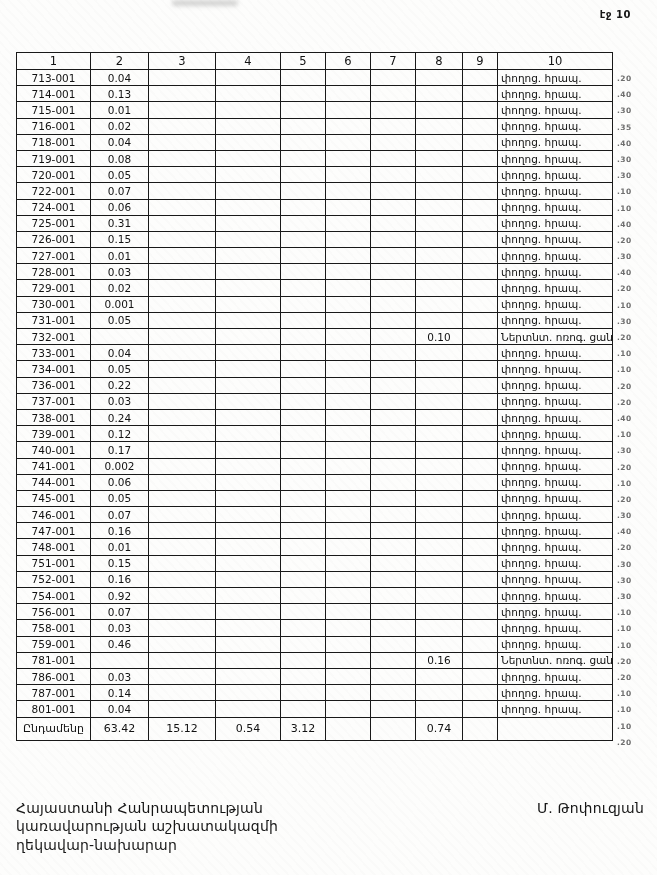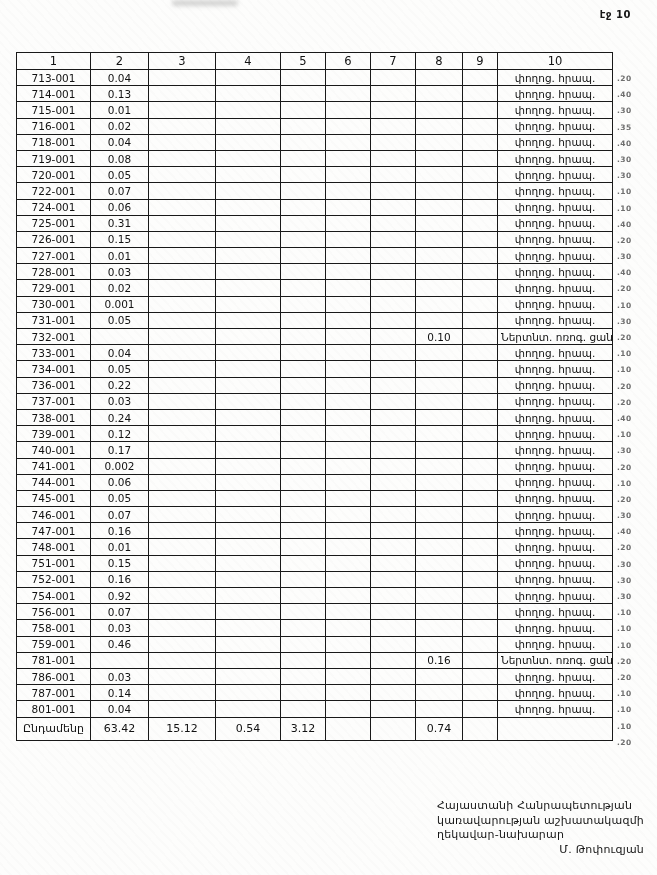--- a/index.html
+++ b/index.html
@@ -36,36 +36,36 @@
     line-height:14px;
     white-space:nowrap;overflow:hidden;
   }
   table.sheet thead th{
     height:16px;font-size:11.5px;font-weight:normal;text-align:center;
   }
   table.sheet tbody tr{height:16.2px;}
   table.sheet tbody tr:nth-child(3n) td{border-bottom-width:1.8px;}
   td.c1{text-align:center;padding-left:5px;}
   td.c2,td.c3,td.c4,td.c5,td.c6,td.c7,td.c8,td.c9{text-align:center;}
-  td.c10{text-align:center;padding-left:4px;}
+  td.c10{text-align:left;padding-left:4px;}
   table.sheet tfoot tr{height:23px;}
   table.sheet tfoot td{font-size:11px;}
   .margin-notes{
     position:absolute;left:617px;top:71px;width:38px;
     color:#6f6f6f;
     filter:blur(.35px);
     font-weight:bold;
   }
   .margin-notes div{
     height:16.2px;line-height:16.2px;font-size:7.5px;letter-spacing:.5px;
   }
   .footer{
     position:absolute;left:16px;top:799px;width:628px;
-    display:flex;justify-content:space-between;align-items:flex-end;
-    font-size:11px;line-height:1.32;letter-spacing:.2px;flex-direction:column;
+    display:flex;justify-content:space-between;
+    font-size:14px;line-height:1.32;letter-spacing:.2px;
   }
   .footer .block div{white-space:nowrap;font-weight:500;}
   .footer .sig{white-space:nowrap;font-weight:500;padding-bottom:1px;}
 </style>
 </head>
 <body>
 
 <div class="page">
 
   <div class="smudge"></div>

